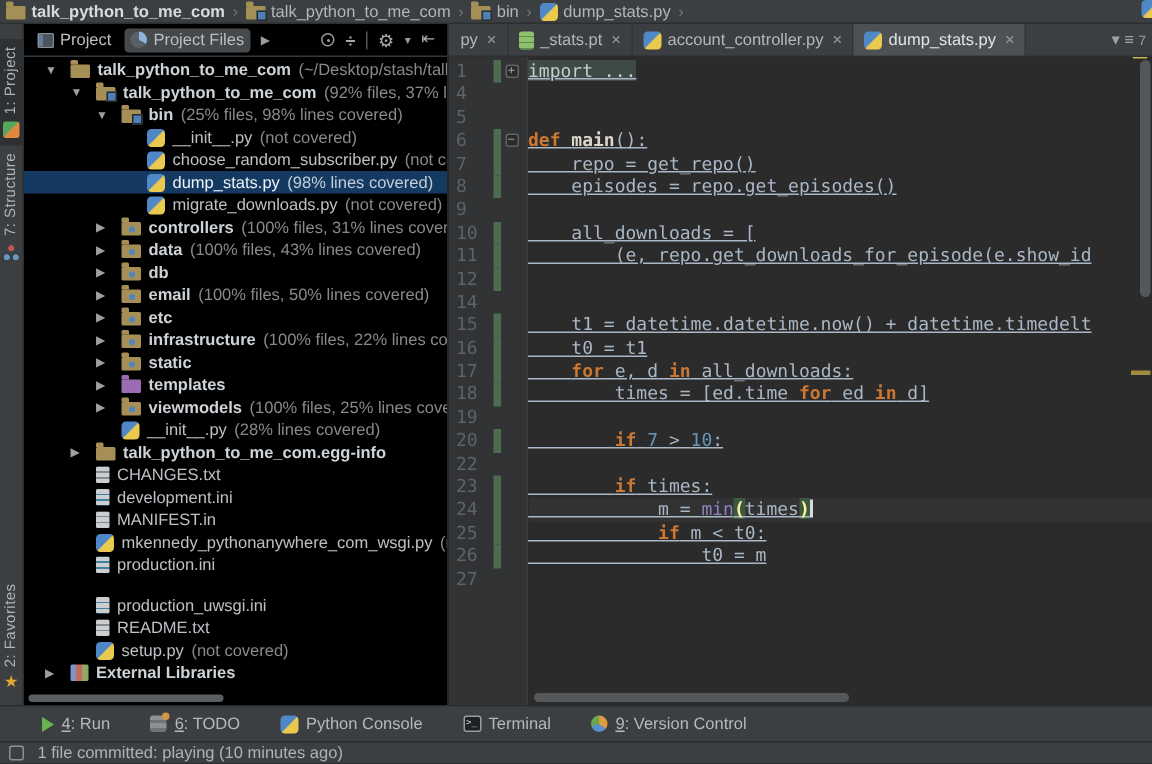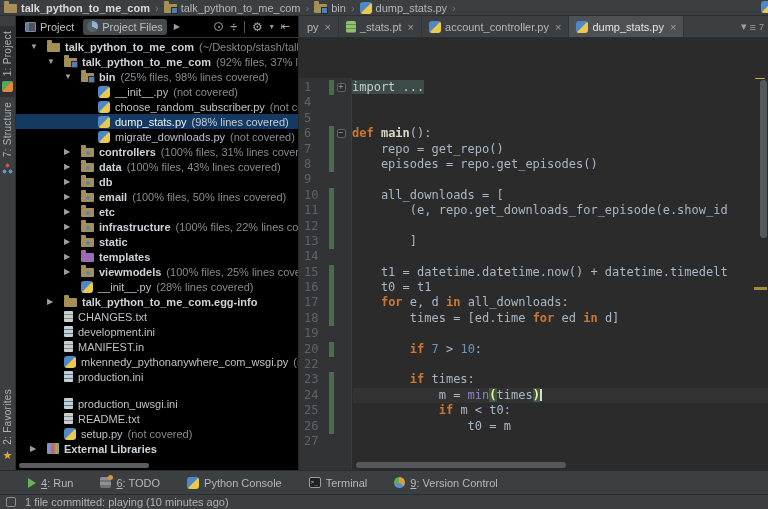--- a/index.html
+++ b/index.html
@@ -48,21 +48,21 @@
   .tarrow { width:18px; flex:none; font-size:8px; color:#9da0a3; text-align:left; padding-left:1px; }
   .tname { margin-left:5px; color:#bdc1c5; }
   .tname.bold { font-weight:bold; color:#ced3d8; }
   .trow.sel .tname { color:#eef3f8; }
   .tann { margin-left:5px; color:#878a8d; }
   .trow.sel .tann { color:#c3cdd8; }
   .tree-hscroll { position:absolute; bottom:2px; left:3px; width:130px; height:5px;
                   background:#5a5e60; border-radius:3px; }
 
   
-  .editor-col { flex:1; display:flex; flex-direction:column; background:#2b2b2b; min-width:0;gap:40px; }
+  .editor-col { flex:1; display:flex; flex-direction:column; background:#2b2b2b; min-width:0; }
   .tabbar { height:22px; flex:none; background:#3c3f41; border-bottom:1px solid #2c2e30;
             display:flex; align-items:flex-end; font-size:11px; position:relative; }
   .tab { height:21px; display:inline-flex; align-items:center; gap:4px; padding:0 7px;
          color:#b4b7ba; border-right:1px solid #323537; white-space:nowrap; }
   .tab.active { background:#4d5153; color:#e2e5e8; }
   .tab.partial { width:40px; overflow:hidden; justify-content:flex-end; }
   .tab-close { color:#9b9ea1; font-size:11px; margin-left:2px; }
   .tab-controls { margin-left:auto; display:flex; align-items:center; gap:3px;
                   color:#9da0a3; padding-right:4px; padding-bottom:4px; }
   .tab-count { font-size:9px; color:#9da0a3; }
@@ -74,21 +74,21 @@
   .lines { position:absolute; top:2px; left:0; right:0; }
   .cl { height:15.4px; line-height:15.4px; display:flex; white-space:pre; }
   .cl.cur { background:linear-gradient(90deg, rgba(0,0,0,0) 0 54px, #323232 54px); }
   .lnum { width:30px; flex:none; padding-left:5px; color:#606366; }
   .cov { width:5px; flex:none; }
   .cov.g { background:#4d6b50; }
   .cov.r { background:#8c5053; }
   .fold { width:14px; flex:none; display:flex; align-items:center; justify-content:center; }
   .foldbox { width:9px; height:9px; border:1px solid #5f6365; border-radius:2px;
              background:#2b2b2b; color:#9da0a3; font-size:8px; line-height:6px; text-align:center; }
-  .code { padding-left:4px; color:#a9b7c6; }
+  .code { padding-left:4px; color:#a9b7c6;text-decoration:underline; }
   .tk-kw { color:#cc7832; font-weight:bold; }
   .tk-t { color:#a9b7c6; }
   .tk-n { color:#6897bb; }
   .tk-s { color:#4ea093; }
   .tk-b { color:#9181c4; }
   .tk-fn { color:#dcd7c8; font-weight:bold; }
   .tk-fold { background:#3e4a48; color:#c4cfcb; }
   .tk-pm { background:#3a5a3f; color:#ffef9e; font-weight:bold; }
   .caret { display:inline-block; width:2px; height:12px; background:#d8dade; vertical-align:-2px; }
 
@@ -415,21 +415,20 @@
             <div class="cl"><span class="lnum">1</span><span class="cov g"></span><span class="fold"><span class="foldbox">+</span></span><span class="code"><span class="tk-fold">import ...</span></span></div>
             <div class="cl"><span class="lnum">4</span><span class="cov"></span><span class="fold"></span><span class="code"></span></div>
             <div class="cl"><span class="lnum">5</span><span class="cov"></span><span class="fold"></span><span class="code"></span></div>
             <div class="cl"><span class="lnum">6</span><span class="cov g"></span><span class="fold"><span class="foldbox">−</span></span><span class="code"><span class="tk-kw">def </span><span class="tk-fn">main</span><span class="tk-t">():</span></span></div>
             <div class="cl"><span class="lnum">7</span><span class="cov g"></span><span class="fold"></span><span class="code"><span class="tk-t">    repo = get_repo()</span></span></div>
             <div class="cl"><span class="lnum">8</span><span class="cov g"></span><span class="fold"></span><span class="code"><span class="tk-t">    episodes = repo.get_episodes()</span></span></div>
             <div class="cl"><span class="lnum">9</span><span class="cov"></span><span class="fold"></span><span class="code"></span></div>
             <div class="cl"><span class="lnum">10</span><span class="cov g"></span><span class="fold"></span><span class="code"><span class="tk-t">    all_downloads = [</span></span></div>
             <div class="cl"><span class="lnum">11</span><span class="cov g"></span><span class="fold"></span><span class="code"><span class="tk-t">        (e, repo.get_downloads_for_episode(e.show_id</span></span></div>
             <div class="cl"><span class="lnum">12</span><span class="cov g"></span><span class="fold"></span></div>
-            <div class="cl"><span class="lnum">13</span><span class="cov g"></span><span class="fold"></span><span class="code"><span class="tk-t">        ]</span></span></div>
             <div class="cl"><span class="lnum">14</span><span class="cov"></span><span class="fold"></span><span class="code"></span></div>
             <div class="cl"><span class="lnum">15</span><span class="cov g"></span><span class="fold"></span><span class="code"><span class="tk-t">    t1 = datetime.datetime.now() + datetime.timedelt</span></span></div>
             <div class="cl"><span class="lnum">16</span><span class="cov g"></span><span class="fold"></span><span class="code"><span class="tk-t">    t0 = t1</span></span></div>
             <div class="cl"><span class="lnum">17</span><span class="cov g"></span><span class="fold"></span><span class="code"><span class="tk-t">    </span><span class="tk-kw">for</span><span class="tk-t"> e, d </span><span class="tk-kw">in</span><span class="tk-t"> all_downloads:</span></span></div>
             <div class="cl"><span class="lnum">18</span><span class="cov g"></span><span class="fold"></span><span class="code"><span class="tk-t">        times = [ed.time </span><span class="tk-kw">for</span><span class="tk-t"> ed </span><span class="tk-kw">in</span><span class="tk-t"> d]</span></span></div>
             <div class="cl"><span class="lnum">19</span><span class="cov"></span><span class="fold"></span><span class="code"></span></div>
             <div class="cl"><span class="lnum">20</span><span class="cov g"></span><span class="fold"></span><span class="code"><span class="tk-t">        </span><span class="tk-kw">if</span><span class="tk-t"> </span><span class="tk-n">7</span><span class="tk-t"> &gt; </span><span class="tk-n">10</span><span class="tk-t">:</span></span></div>
             <div class="cl"><span class="lnum">22</span><span class="cov"></span><span class="fold"></span><span class="code"></span></div>
             <div class="cl"><span class="lnum">23</span><span class="cov g"></span><span class="fold"></span><span class="code"><span class="tk-t">        </span><span class="tk-kw">if</span><span class="tk-t"> times:</span></span></div>
             <div class="cl cur"><span class="lnum">24</span><span class="cov g"></span><span class="fold"></span><span class="code"><span class="tk-t">            m = </span><span class="tk-b">min</span><span class="tk-pm">(</span><span class="tk-t">times</span><span class="tk-pm">)</span><span class="caret"></span></span></div>

